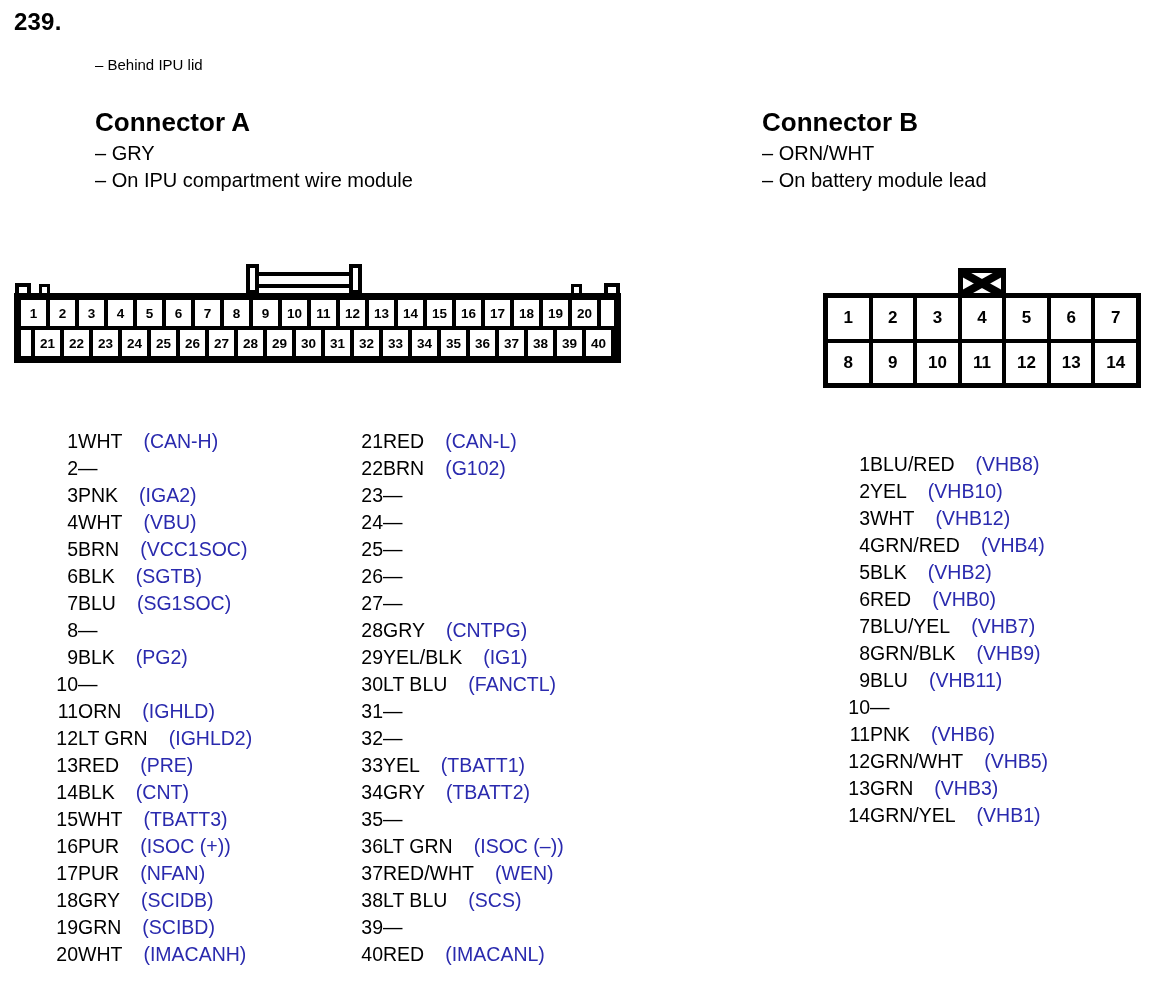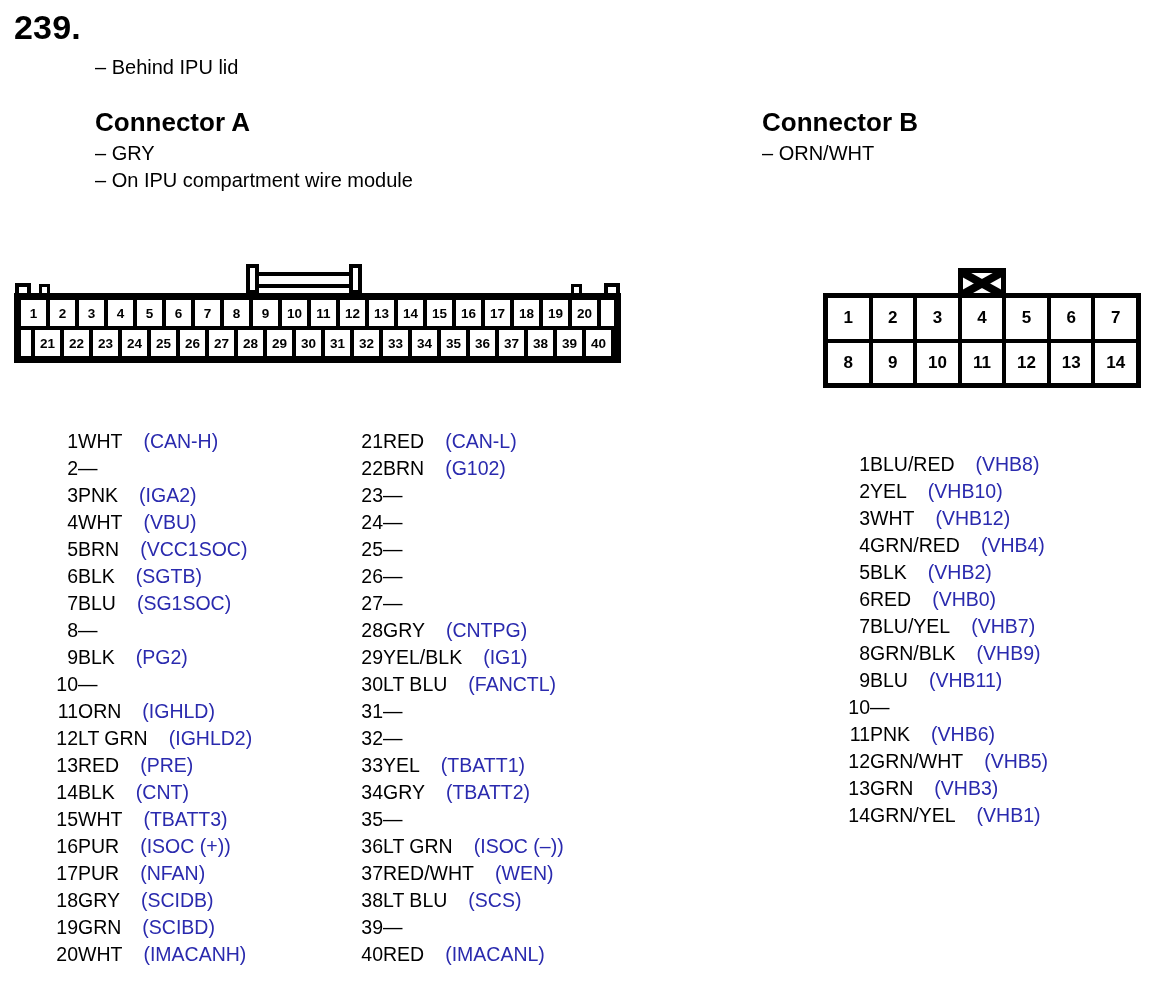--- a/index.html
+++ b/index.html
@@ -1,23 +1,23 @@
 <!DOCTYPE html>
 <html style="--signal-blue: #2a2aae;"><head>
 <meta charset="utf-8">
 <style>
   html,body{margin:0;padding:0;background:#fff;}
   .page{
     position:relative;width:1150px;height:990px;background:#ffffff;
     font-family:"Liberation Sans",sans-serif;color:#000;overflow:hidden;
   }
   
-  .title-row{position:absolute;left:14px;top:8px;display:flex;font-weight:bold;font-size:34px;letter-spacing:.2px;}
+  .title-row{position:absolute;left:14px;top:8px;display:flex;font-weight:bold;font-size:24px;letter-spacing:.2px;}
   .title-num{width:81px;}
-  .subtitle{position:absolute;left:95px;top:56px;font-size:20px;}
+  .subtitle{position:absolute;left:95px;top:56px;font-size:15px;}
   .section-heading{position:absolute;font-size:26px;font-weight:bold;}
   .note{position:absolute;font-size:20px;}
   .hA{left:95px;top:107px;} .nA1{left:95px;top:142px;} .nA2{left:95px;top:169px;}
   .hB{left:762px;top:107px;} .nB1{left:762px;top:142px;} .nB2{left:762px;top:169px;}
 
   
   .connA{position:absolute;left:14px;top:256px;width:607px;height:109px;}
   .bail-bar{position:absolute;left:232px;top:16px;width:116px;height:16px;background:#fff;border:4px solid #000;box-sizing:border-box;}
   .bail-post{position:absolute;top:8px;width:13px;height:30px;background:#fff;border:4px solid #000;box-sizing:border-box;}
   .post-left{left:232px;} .post-right{left:335px;}
@@ -68,20 +68,21 @@
     <span class="title-num">239.</span>
   </div>
   <div class="subtitle">– Behind IPU lid</div>
 
   <div class="section-heading hA">Connector A</div>
   <div class="note nA1">– GRY</div>
   <div class="note nA2">– On IPU compartment wire module</div>
 
   <div class="section-heading hB">Connector B</div>
   <div class="note nB1">– ORN/WHT</div>
+  <div class="note nB2">– On battery module lead</div>
 
   <div class="connA">
     <div class="corner-step step-left"></div>
     <div class="top-tab tab-left"></div>
     <div class="bail-bar"></div>
     <div class="bail-post post-left"></div>
     <div class="bail-post post-right"></div>
     <div class="top-tab tab-right"></div>
     <div class="corner-step step-right"></div>
     <div class="connA-body">

